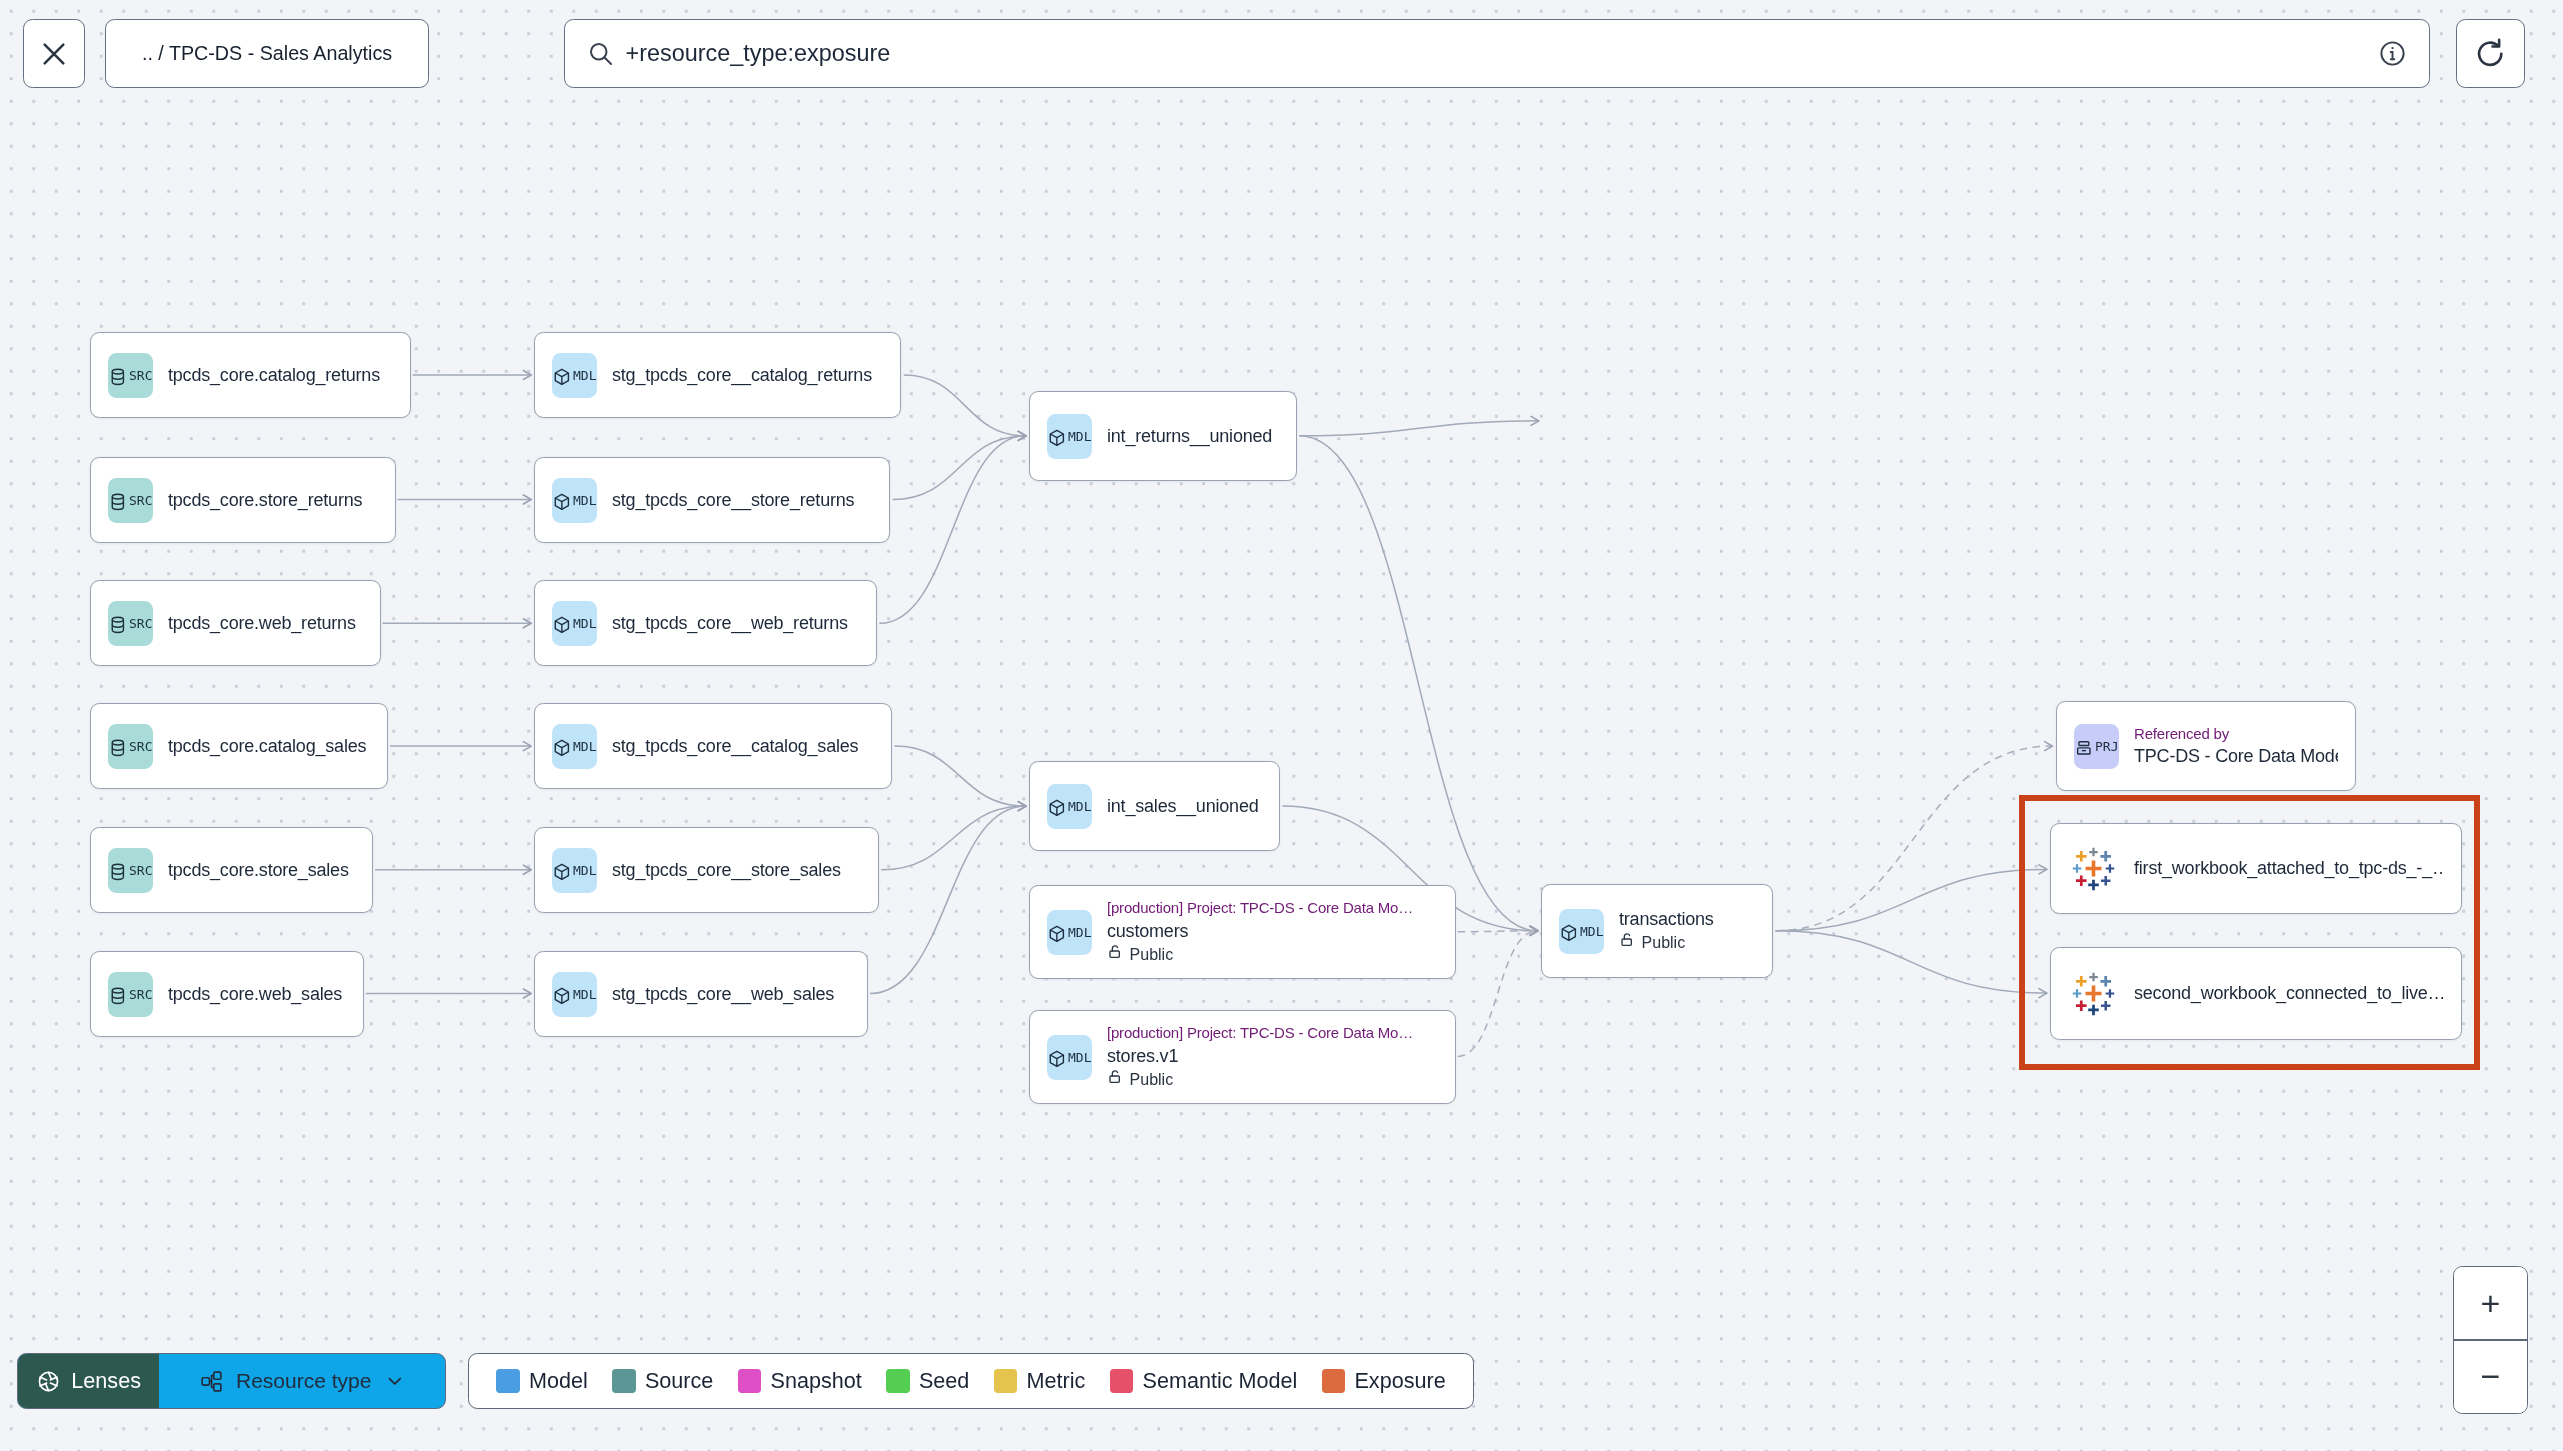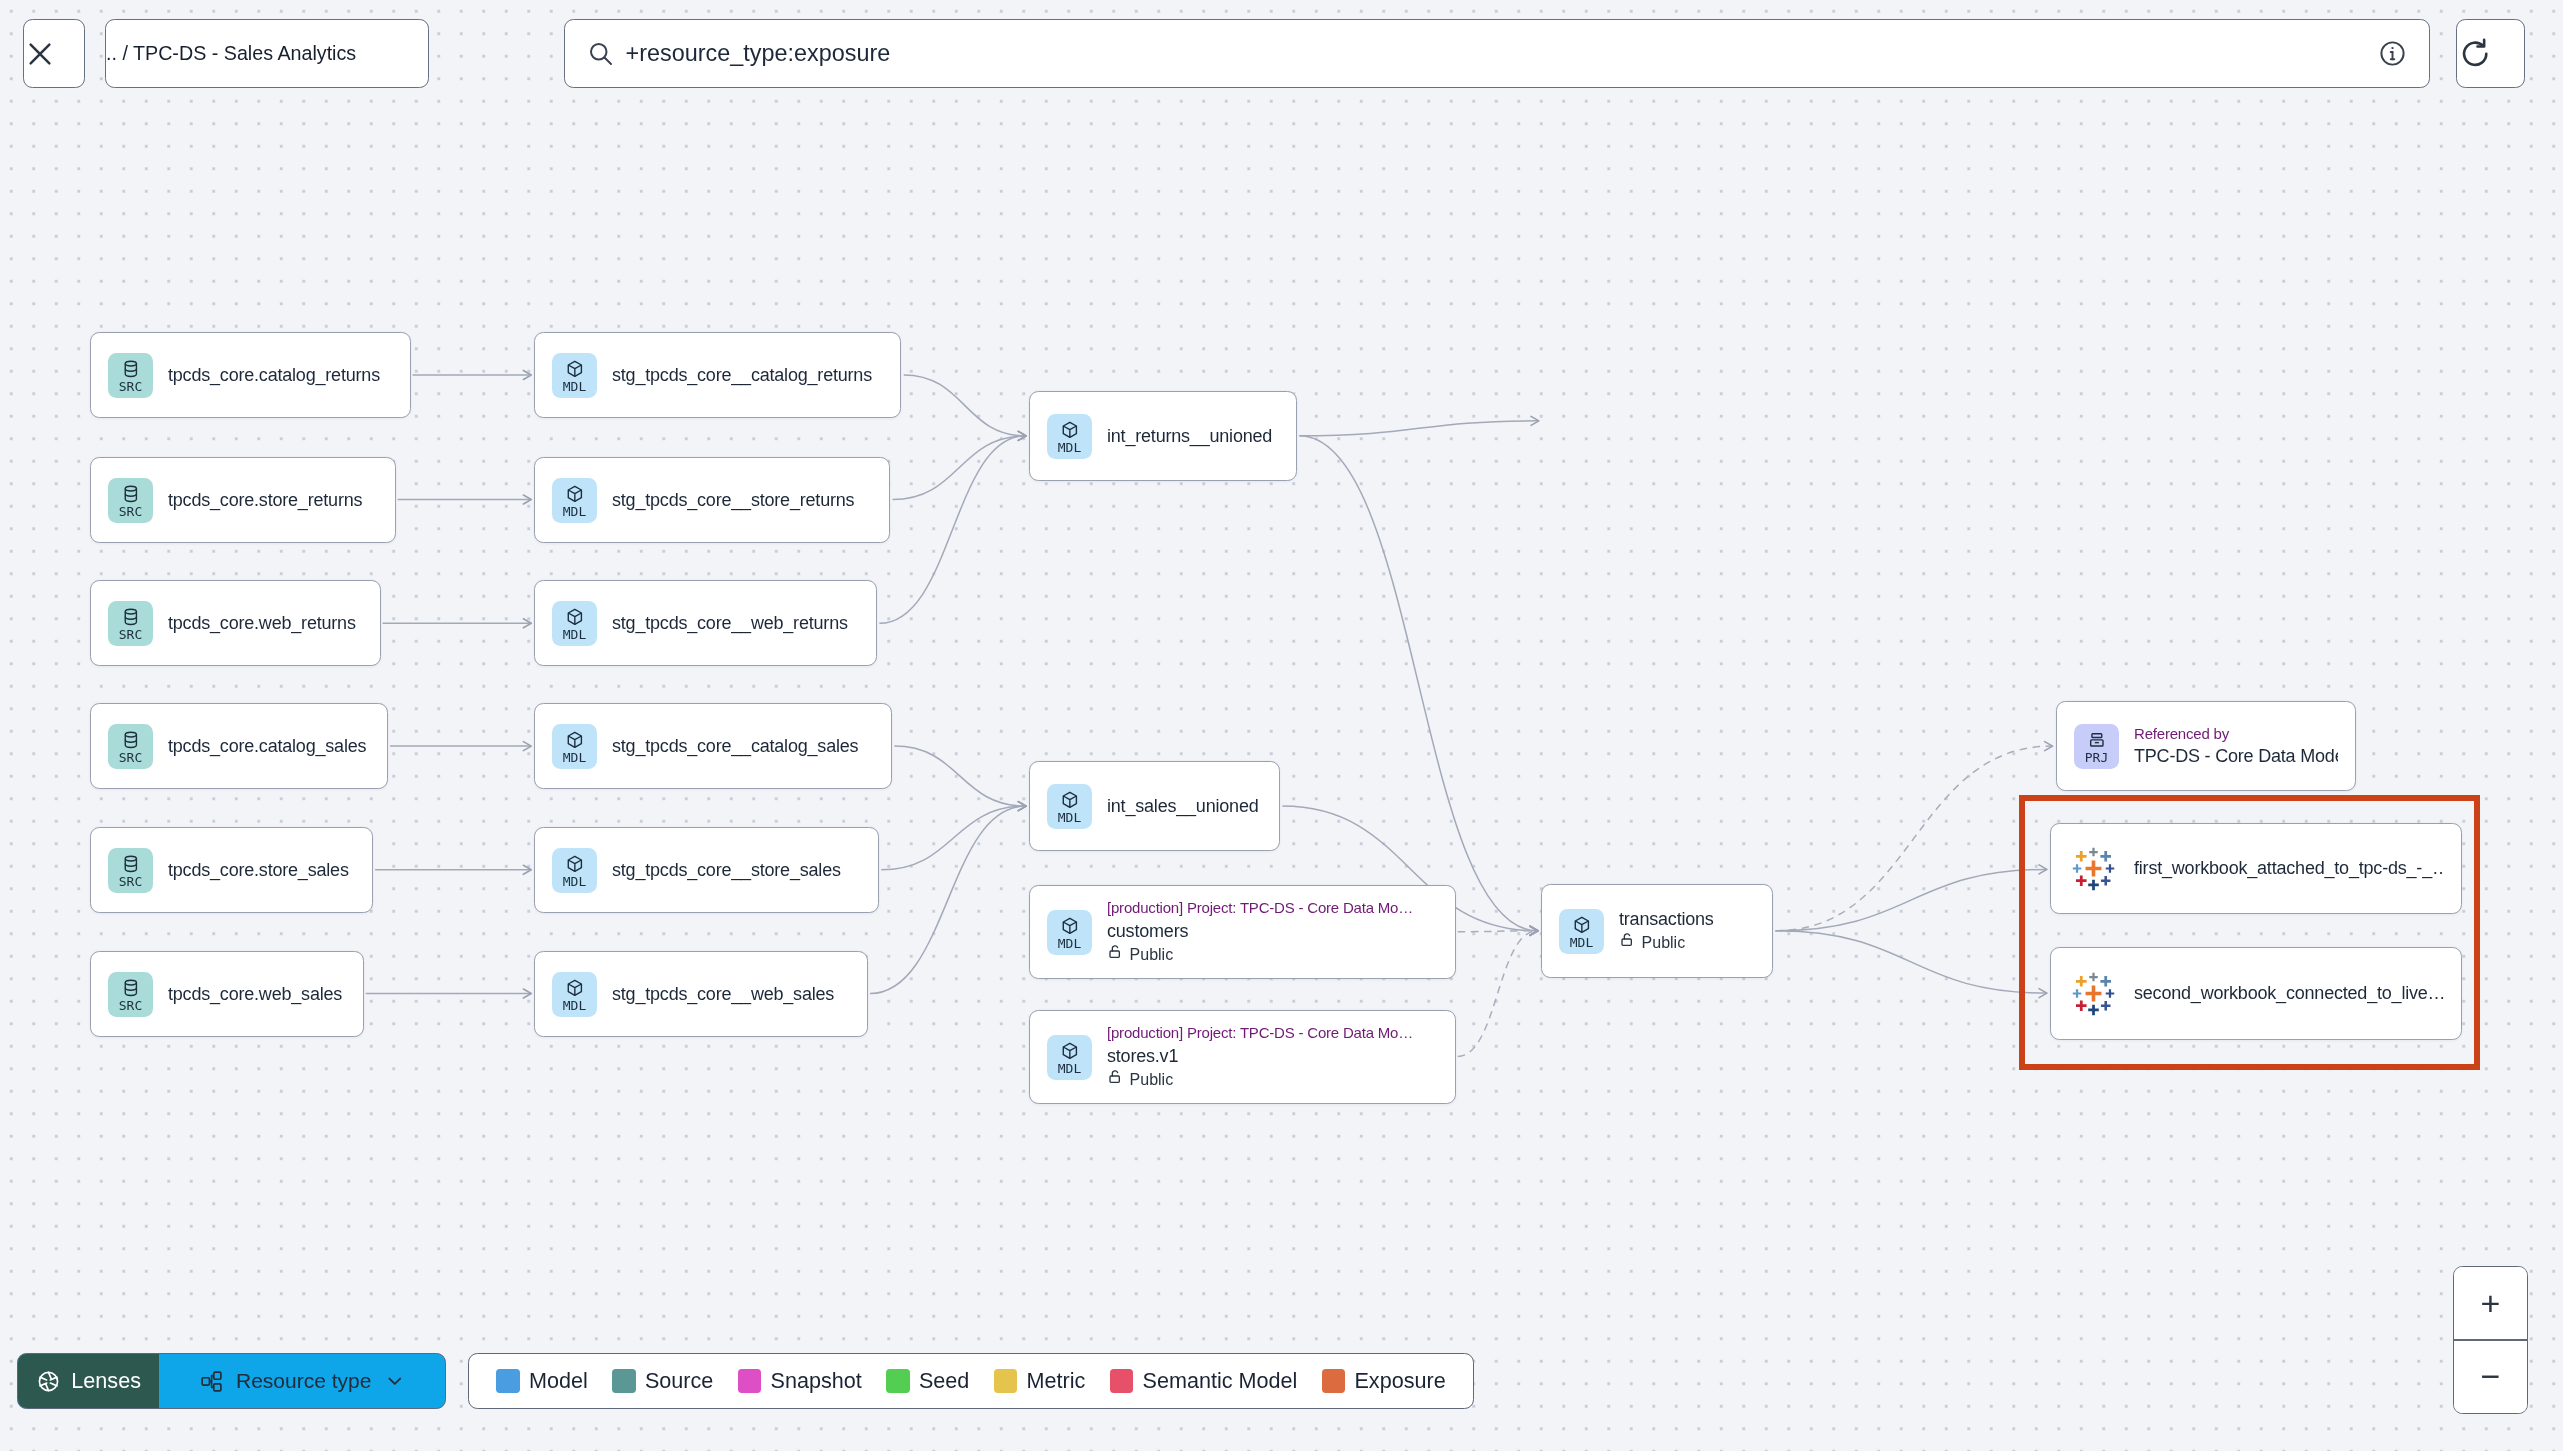--- a/index.html
+++ b/index.html
@@ -8,36 +8,36 @@
   body{
     font-family:"Liberation Sans",sans-serif;
     background-color:#f2f4f8;
     background-image:radial-gradient(#c9ceda 1.5px, transparent 1.6px);
     background-size:22.5px 22.5px;
     color:#1d2838;
     position:relative;
   }
   
   .tb-btn{position:absolute;top:19px;height:69px;background:#fff;border:1.9px solid #667083;border-radius:9.4px;
-    display:flex;align-items:center;justify-content:flex-start;cursor:pointer}
+    display:flex;align-items:center;justify-content:center;cursor:pointer}
   .close-btn{left:22.5px;width:62px}
   .breadcrumb{left:105px;width:324px;font-size:19.7px;color:#17202e;cursor:pointer}
   .searchbar{position:absolute;top:19px;left:564px;width:1866px;height:69px;background:#fff;border:1.9px solid #667083;
     border-radius:9.4px;display:flex;align-items:center;padding:0 20.6px;gap:10px}
   .searchbar input{flex:1;border:none;outline:none;font-family:"Liberation Sans",sans-serif;font-size:23.4px;color:#1d2838;background:transparent}
   .refresh-btn{left:2456px;width:69px}
   svg.ic{display:block}
   
   .edges{position:absolute;left:0;top:0;z-index:1;pointer-events:none}
   .edge{stroke:#a2a9b8;stroke-width:1.6;fill:none}
   .edge.dashed{stroke-dasharray:8 6;stroke:#a8aebc}
   .highlight{position:absolute;z-index:3;border:6.6px solid #cb4118;pointer-events:none}
   .node{position:absolute;z-index:2;background:#fff;border:1.4px solid #99a1b0;border-radius:9.4px;
     display:flex;align-items:center;gap:15px;padding:0 17px;box-shadow:0 0.9px 2.8px rgba(25,35,55,.06);cursor:pointer}
-  .badge{width:45px;height:45px;border-radius:8.4px;flex:none;display:flex;flex-direction:column;
+  .badge{width:45px;height:45px;border-radius:8.4px;flex:none;display:flex;flex-direction:row;
     align-items:center;justify-content:center;gap:0.9px;padding-top:2.8px}
   .badge-source{background:#a9dcd8}
   .badge-model{background:#bfe4f9}
   .badge-project{background:#c7cdf8}
   .badge-label{font-family:"DejaVu Sans Mono",monospace;font-size:13px;line-height:14px;color:#1d2f3f}
   .tableau{width:51px;height:51px;flex:none}
   .ntext{display:flex;flex-direction:column;justify-content:center;min-width:0}
   .ntitle{font-size:18px;letter-spacing:-0.2px;line-height:25px;color:#1d2838;white-space:nowrap;overflow:hidden}
   .nsub{font-size:15px;letter-spacing:-0.2px;line-height:21.6px;color:#701a75;white-space:nowrap;overflow:hidden}
   .naccess{display:flex;align-items:center;gap:6.6px;font-size:16px;line-height:22.5px;color:#2a3542}

